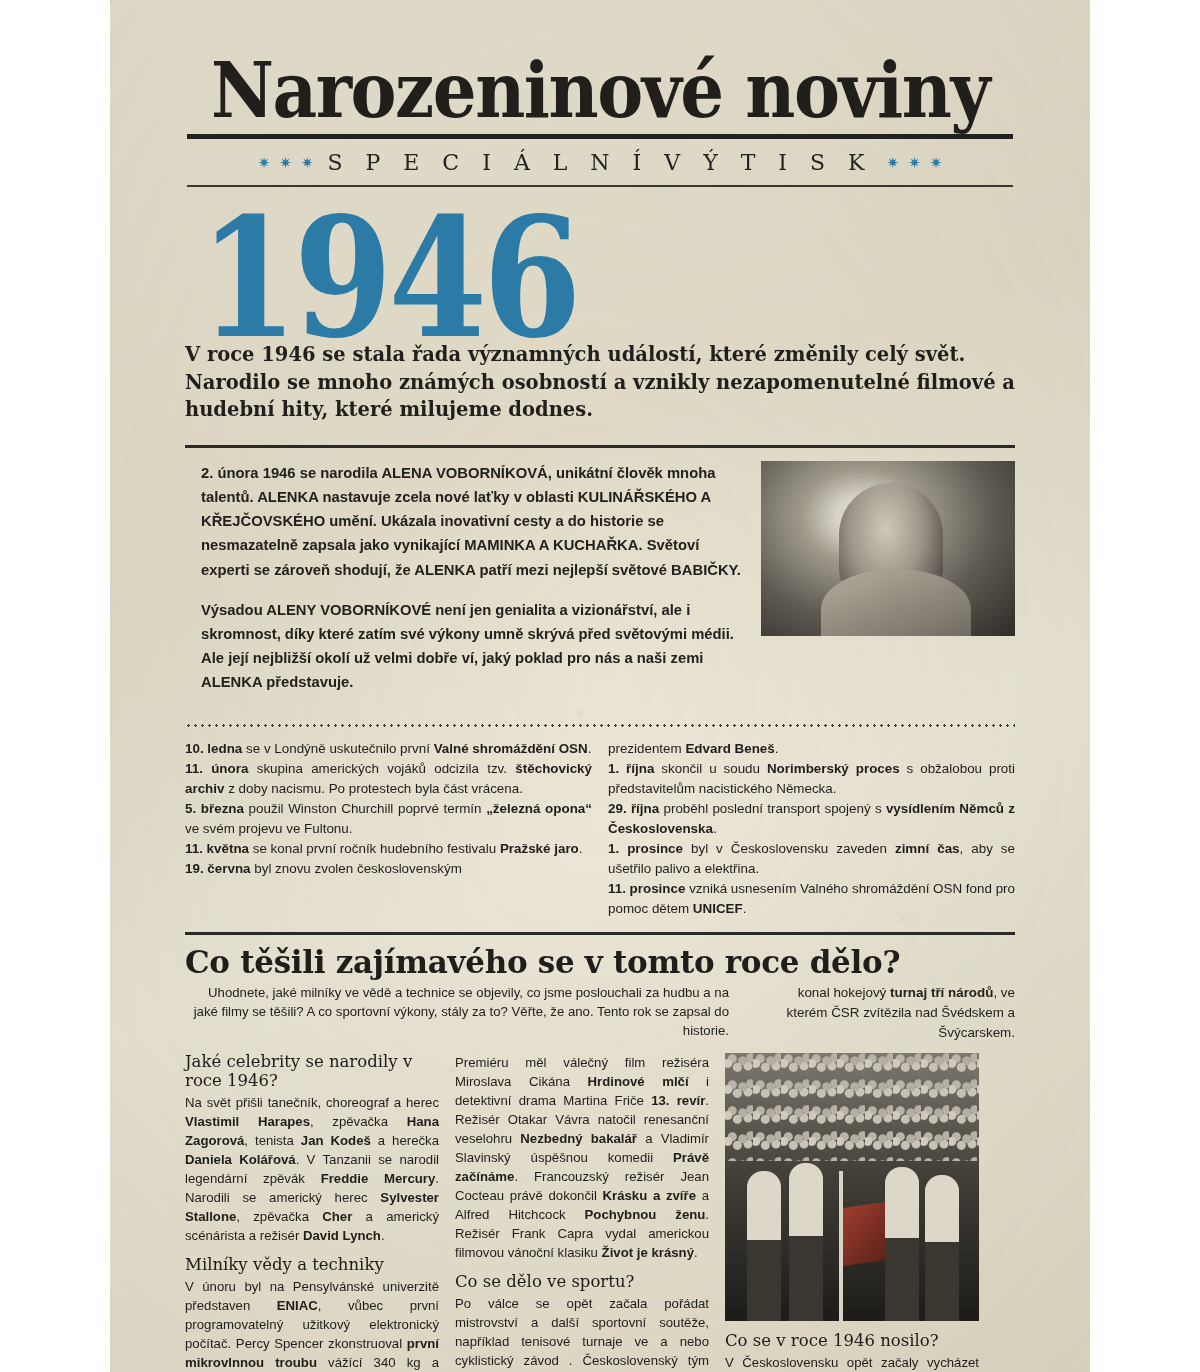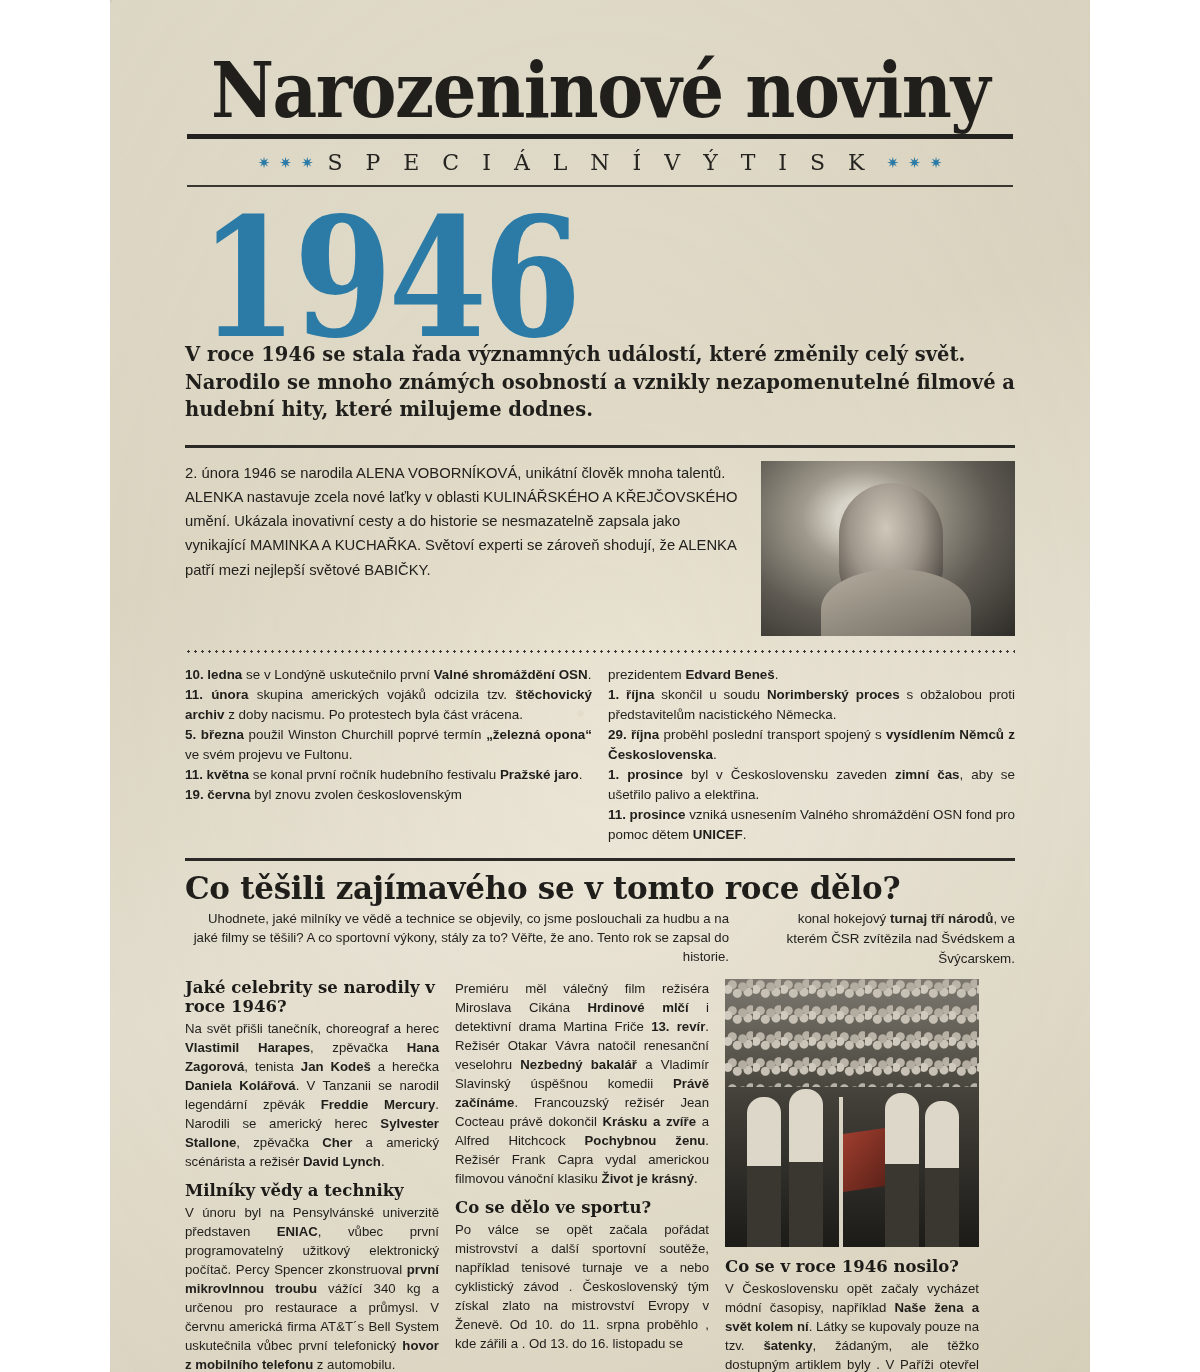--- a/index.html
+++ b/index.html
@@ -57,21 +57,21 @@
   }
   .lead{
     flex:1;font-family:"DejaVu Serif", serif;font-weight:bold;
     font-size:19.5px;line-height:1.40;color:#211f1c;padding-top:10px;
   }
   .rule-mid{height:3px;background:#2c2a27;margin:22px 0 0 0;}
 
   
   .about{display:flex;gap:18px;margin-top:13px;}
   .about-text{flex:1;font-size:14.8px;line-height:1.63;color:#23211e;}
-  .about-text p{margin:0 0 16px 0;}
+  .about-text p{margin:0 0 16px 16px;font-weight:bold;}
   .photo{background:#6d6a63;position:relative;overflow:hidden;}
   .photo-portrait{width:254px;height:175px;flex:0 0 254px;
     background:
       radial-gradient(ellipse at 40% 32%, #d9d4c9 0 12%, #a09a8d 28%, #5f5b53 60%, #2e2c28 100%),
       linear-gradient(135deg,#4a4740,#1d1c19);
   }
   .photo-portrait:before{
     content:"";position:absolute;left:78px;top:22px;width:104px;height:130px;border-radius:52px 52px 46px 46px;
     background:radial-gradient(ellipse at 45% 35%, #cfc8ba 0%, #9d9589 45%, #55504a 80%);
   }
@@ -115,21 +115,21 @@
     color:#201e1b;margin-top:9px;letter-spacing:-.3px;
   }
   .sec-lead{display:flex;gap:16px;margin-top:3px;text-align:right;}
   .sec-lead-l{flex:0 0 544px;font-size:13.2px;line-height:1.45;color:#24221f;}
   .sec-lead-r{flex:1;font-size:13.4px;line-height:1.49;color:#24221f;margin-left:34px;}
 
   
   .cols{display:flex;gap:16px;margin-top:10px;}
   .col{width:254px;flex:0 0 254px;font-size:13.2px;line-height:1.44;color:#201e1b;text-align:justify;}
   .col h3{
-    font-family:"DejaVu Serif", serif;font-weight:bold;font-size:16.5px;color:#1d1b18;
+    font-family:"DejaVu Serif", serif;font-weight:normal;font-size:16.5px;color:#1d1b18;
     margin:11px 0 2px 0;line-height:1.15;text-align:left;
   }
   .col h3:first-child{margin-top:0;}
   .col p{margin:0;}
   .col b{font-weight:bold;}
   .photo-sport{
     width:254px;height:268px;position:relative;overflow:hidden;margin-bottom:9px;
     background:linear-gradient(180deg,#6d6a62 0%,#403d37 48%,#1c1b18 100%);
   }
   .photo-sport .crowd{position:absolute;left:0;top:0;width:100%;height:108px;
@@ -176,20 +176,21 @@
 
   <div class="yearblock">
     <div class="bigyear">1946</div>
     <div class="lead">V roce 1946 se stala řada významných událostí, které změnily celý svět. Narodilo se mnoho známých osobností a vznikly nezapomenutelné filmové a hudební hity, které milujeme dodnes.</div>
   </div>
   <div class="rule-mid"></div>
 
   <div class="about">
     <div class="about-text">
       <p>2. února 1946 se narodila ALENA VOBORNÍKOVÁ, unikátní člověk mnoha talentů. ALENKA nastavuje zcela nové laťky v oblasti KULINÁŘSKÉHO A KŘEJČOVSKÉHO umění. Ukázala inovativní cesty a do historie se nesmazatelně zapsala jako vynikající MAMINKA A KUCHAŘKA. Světoví experti se zároveň shodují, že ALENKA patří mezi nejlepší světové BABIČKY.</p>
+      <p>Výsadou ALENY VOBORNÍKOVÉ není jen genialita a vizionářství, ale i skromnost, díky které zatím své výkony umně skrývá před světovými médii. Ale její nejbližší okolí už velmi dobře ví, jaký poklad pro nás a naši zemi ALENKA představuje.</p>
     </div>
     <div class="photo photo-portrait"></div>
   </div>
   <div class="dots"></div>
 
   <div class="events">
     <div class="ev-col">
       <p><b>10. ledna</b> se v Londýně uskutečnilo první <b>Valné shromáždění OSN</b>.<br><b>11. února</b> skupina amerických vojáků odcizila tzv. <b>štěchovický archiv</b> z doby nacismu. Po protestech byla část vrácena.<br><b>5. března</b> použil Winston Churchill poprvé termín <b>„železná opona“</b> ve svém projevu ve Fultonu.<br><b>11. května</b> se konal první ročník hudebního festivalu <b>Pražské jaro</b>.<br><b>19. června</b> byl znovu zvolen československým</p>
     </div>
     <div class="ev-col">

